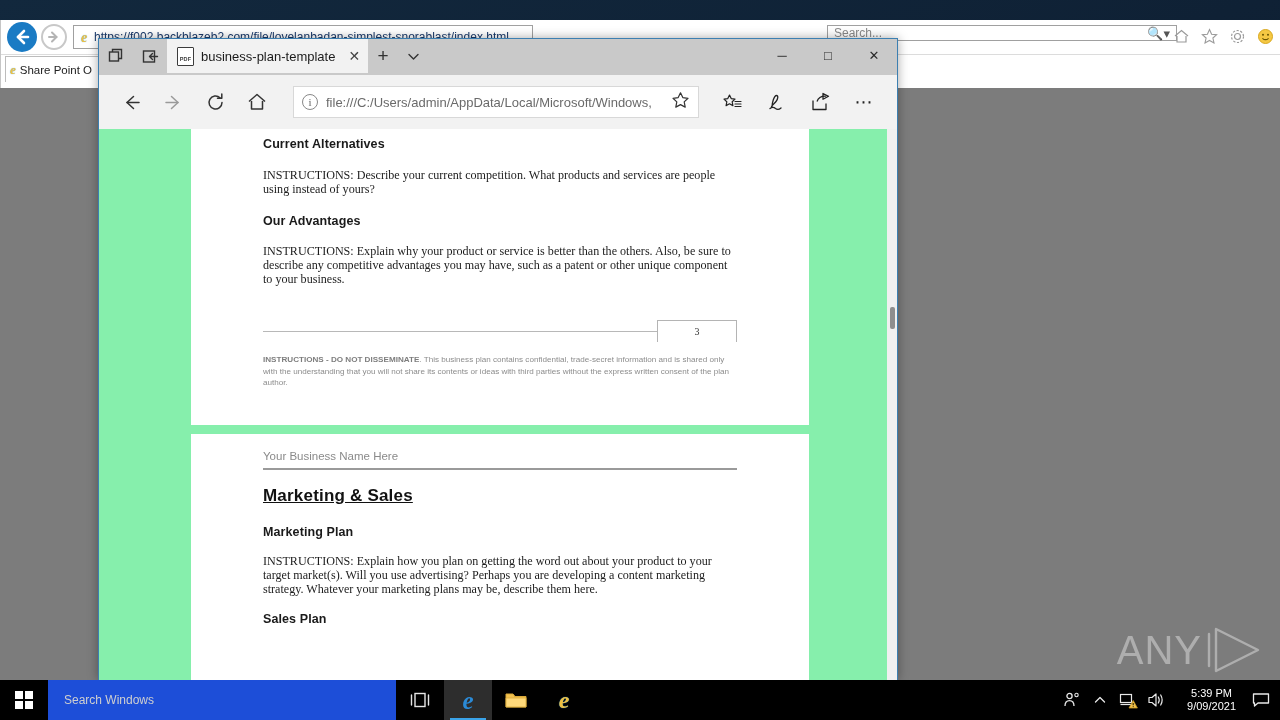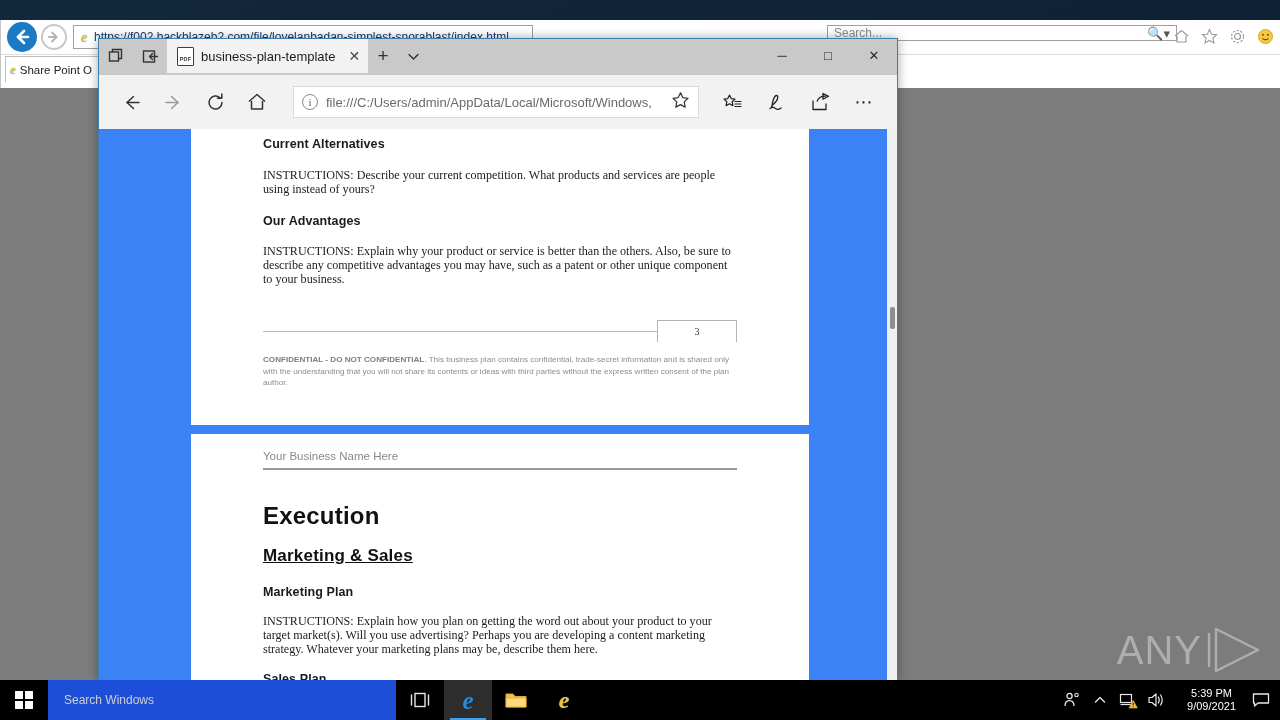--- a/index.html
+++ b/index.html
@@ -122,21 +122,21 @@
   }
   .urlbar .info-ico { width: 16px; height: 16px; border: 1.3px solid #888; border-radius: 50%;
        font-size: 11px; color: #666; display: flex; align-items: center; justify-content: center;
        font-family: "Liberation Serif", serif; flex: 0 0 auto; }
   .urlbar .urltxt { font-size: 13px; color: #6a6a6a; white-space: nowrap; overflow: hidden; }
   .urlbar .star { margin-left: auto; flex: 0 0 auto; color: #333; }
   .tool-ico { width: 42px; height: 40px; display: flex; align-items: center; justify-content: center; color: #222; }
 
   
   .pdf-view {
-    position: relative; height: 552px; background: #3b82f6; overflow: hidden;
+    position: relative; height: 552px; background: #86efac; overflow: hidden;
   }
   .pdf-page {
     position: absolute; left: 92px; width: 618px; background: #fff;
   }
   .page1 { top: 0; height: 296px; }
   .page2 { top: 305px; height: 247px; }
   .pg-inner { padding: 0 72px; font-family: "Liberation Serif", serif; color: #111; }
 
   h3.doc-h { font-family: "Liberation Sans", sans-serif; font-size: 12.5px; font-weight: bold;
              color: #1a1a1a; letter-spacing: .1px; }
@@ -373,30 +373,29 @@
           <h3 class="doc-h" style="margin-top:8px">Current Alternatives</h3>
           <p class="doc-p" style="margin-top:17px">INSTRUCTIONS: Describe your current competition. What products and services are people using instead of yours?</p>
           <h3 class="doc-h" style="margin-top:18px">Our Advantages</h3>
           <p class="doc-p" style="margin-top:16px">INSTRUCTIONS: Explain why your product or service is better than the others. Also, be sure to describe any competitive advantages you may have, such as a patent or other unique component to your business.</p>
 
           <div class="footer-rule">
             <div class="line"></div>
             <div class="pagebox">3</div>
           </div>
           <div class="confidential">
-            <b>CONFIDENTIAL - DO NOT CONFIDENTIAL</b><span>. This business plan contains confidential, trade-secret information and is shared only with the understanding that you will not share its contents or ideas with third parties without the express written consent of the plan author.</span>
+            <b>INSTRUCTIONS - DO NOT DISSEMINATE</b><span>. This business plan contains confidential, trade-secret information and is shared only with the understanding that you will not share its contents or ideas with third parties without the express written consent of the plan author.</span>
           </div>
         </div>
       </div>
 
       <div class="pdf-page page2">
         <div class="pg-inner">
           <div class="biz-name">Your Business Name Here</div>
           <div class="biz-rule"></div>
-          <h1 class="doc-t">Execution</h1>
           <h2 class="doc-s">Marketing &amp; Sales</h2>
           <h3 class="doc-h" style="margin-top:19px">Marketing Plan</h3>
           <p class="doc-p" style="margin-top:15px">INSTRUCTIONS: Explain how you plan on getting the word out about your product to your target market(s). Will you use advertising? Perhaps you are developing a content marketing strategy. Whatever your marketing plans may be, describe them here.</p>
           <h3 class="doc-h" style="margin-top:16px">Sales Plan</h3>
         </div>
       </div>
 
       <div class="scrollbar">
         <div class="scroll-thumb" style="top:178px;height:22px;"></div>
       </div>

